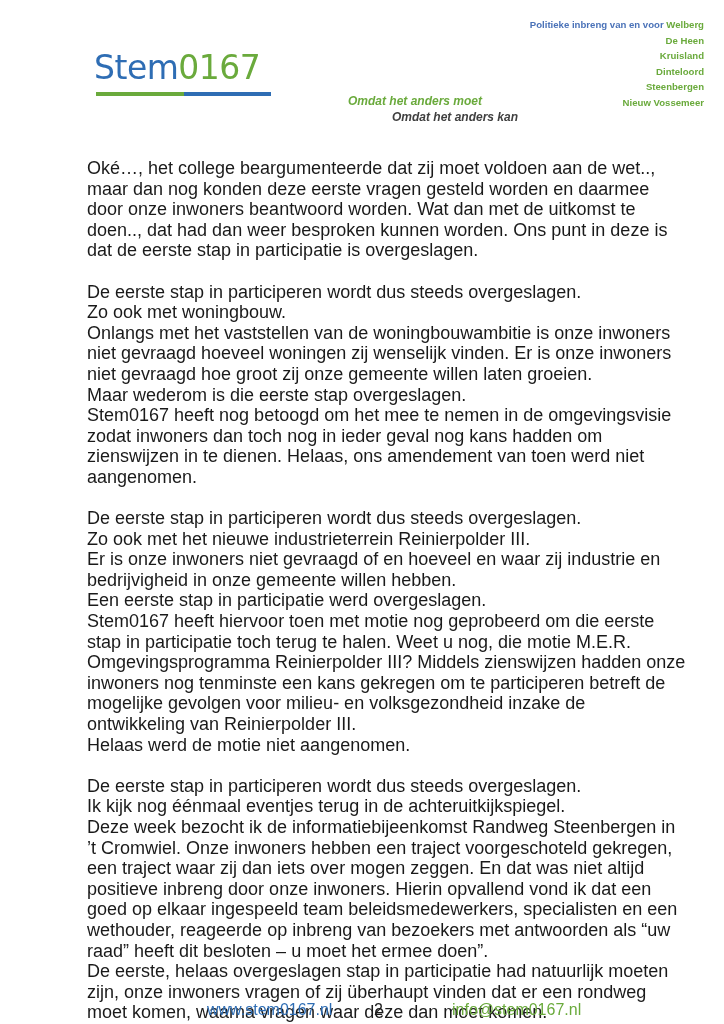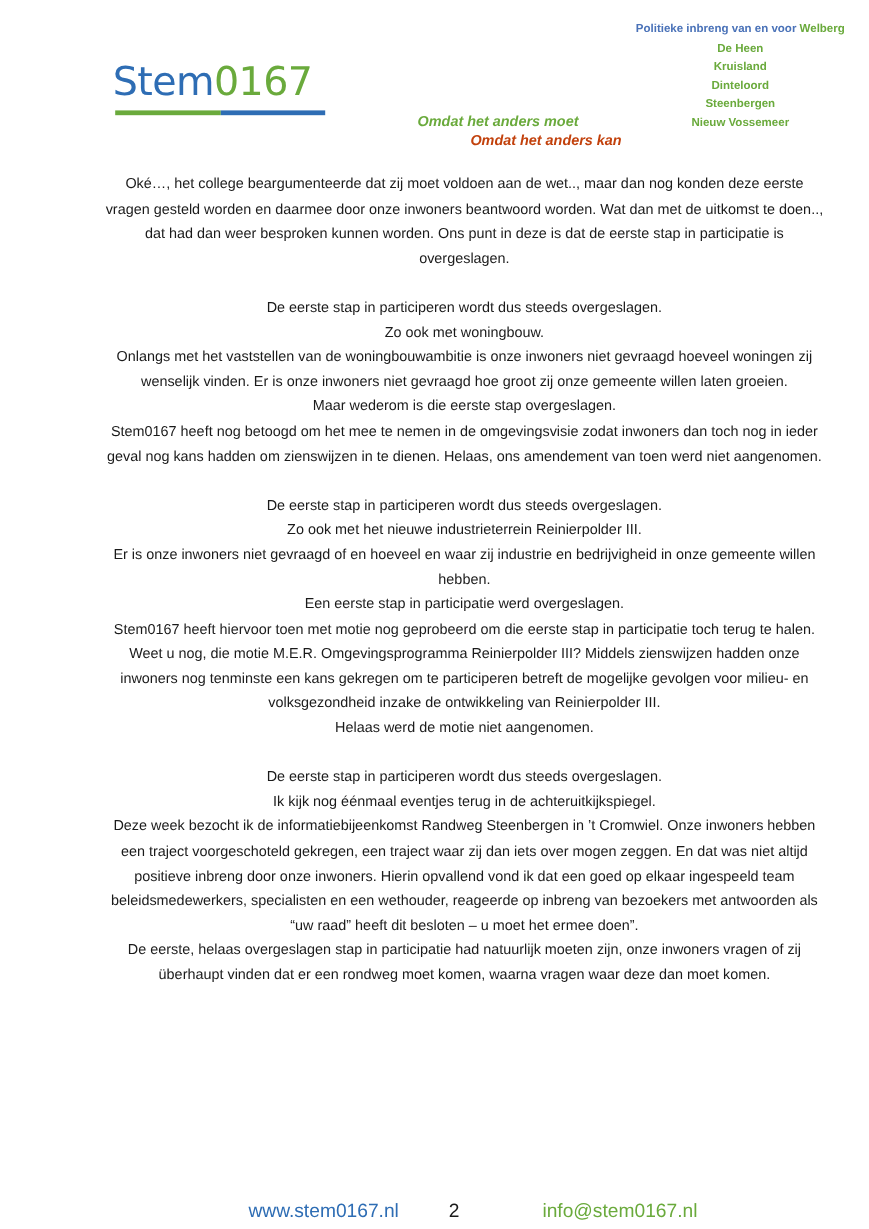--- a/index.html
+++ b/index.html
@@ -7,31 +7,31 @@
          font-family: "Liberation Sans", "DejaVu Sans", sans-serif; color: #1a1a1a; }
   .logo { position: absolute; left: 94px; top: 48px; }
   .logo-text { font-family: "DejaVu Sans", sans-serif; font-weight: normal; font-size: 33px;
                letter-spacing: -0.5px; line-height: 40px; }
   .logo-a { color: #2e6db4; }
   .logo-b { color: #6aaa3c; }
   .logo-line { position: absolute; left: 2px; top: 44px; height: 4px; width: 175px; }
   .logo-line .g { position: absolute; left: 0; top: 0; width: 88px; height: 4px; background: #6aaa3c; }
   .logo-line .b { position: absolute; left: 88px; top: 0; width: 87px; height: 4px; background: #2e6db4; }
 
-  .header-right { position: absolute; right: 20px; top: 17px; text-align: center;
+  .header-right { position: absolute; right: 20px; top: 17px; text-align: right;
                   font-size: 9.6px; font-weight: bold; line-height: 15.5px; }
   .header-right .blue { color: #4a72b8; }
   .header-right .green { color: #6aaa3c; }
 
   .slogan { position: absolute; font-size: 12px; font-weight: bold; font-style: italic; }
   .slogan1 { left: 348px; top: 94px; color: #6aaa3c; }
-  .slogan2 { left: 392px; top: 110px; color: #c2410c; }
+  .slogan2 { left: 392px; top: 110px; color: #404040; }
 
-  .content { position: absolute; left: 87px; top: 143px; width: 600px;
-             font-size: 12px; line-height: 20.6px; text-align: center; }
+  .content { position: absolute; left: 87px; top: 158px; width: 600px;
+             font-size: 18px; line-height: 20.6px; }
   .content p { margin: 0; }
   .content .gap { height: 20.6px; }
 
   .footer { position: absolute; top: 1002px; font-size: 16px; line-height: 16px; margin-left: 32px; }
   .footer-web { left: 175px; color: #2e6db4; }
   .footer-page { left: 342px; color: #1a1a1a; }
   .footer-mail { left: 420px; color: #6aaa3c; }
 </style>
 </head>
 <body>

